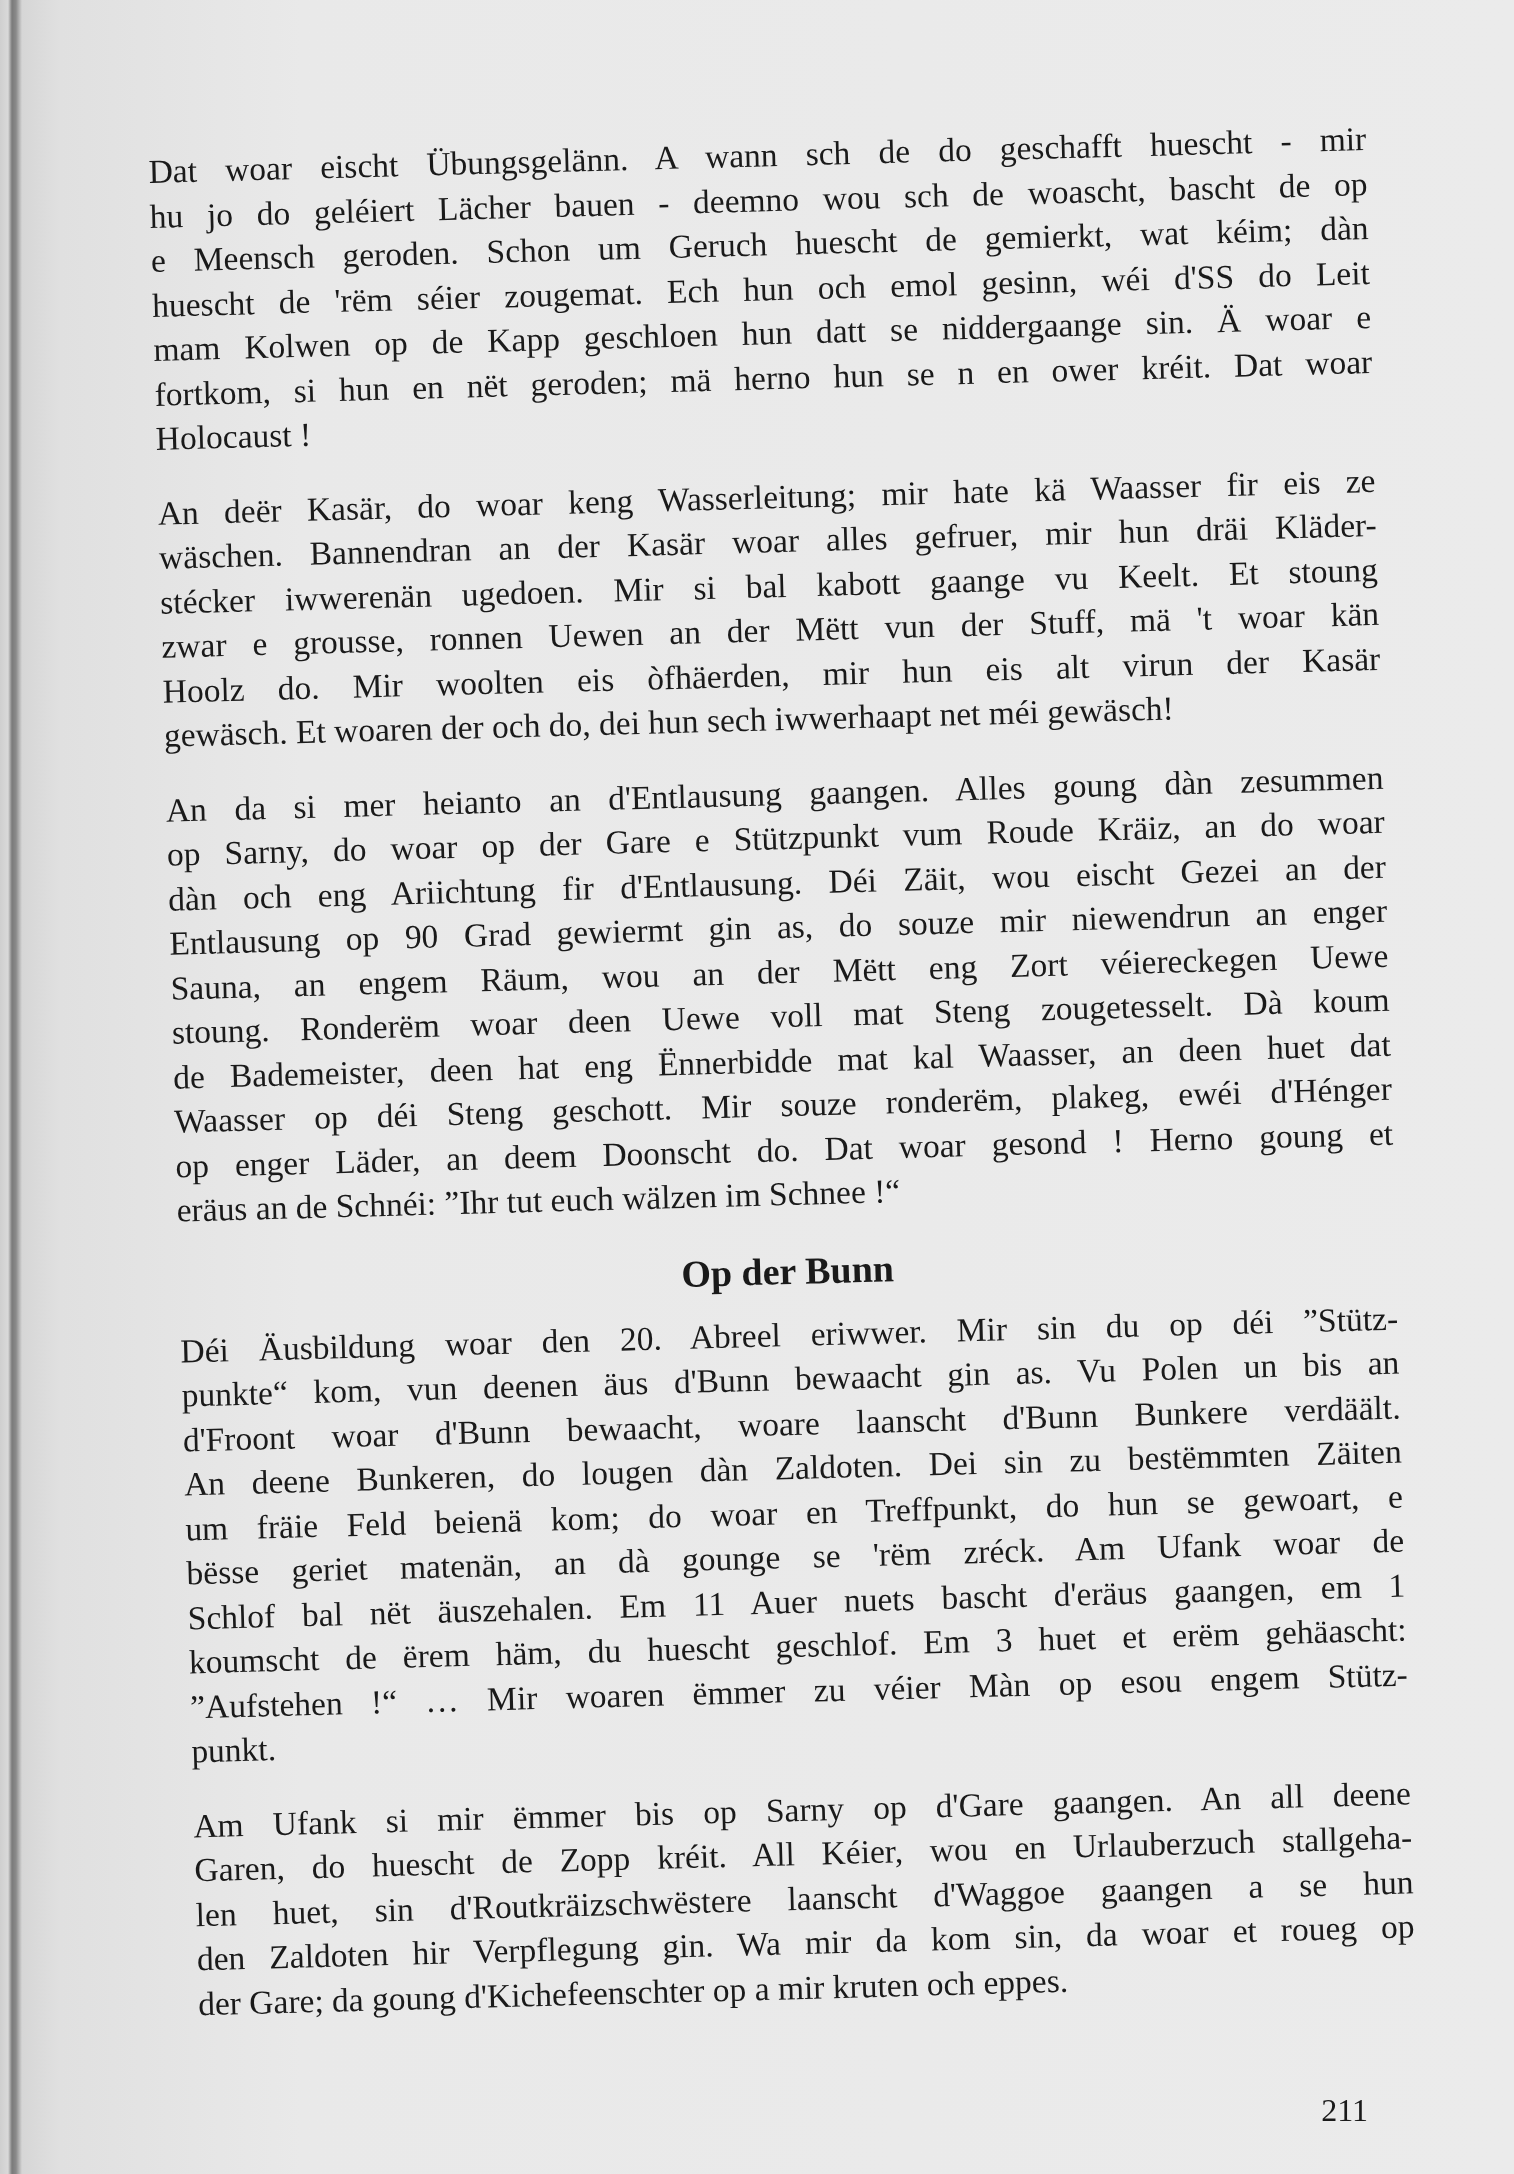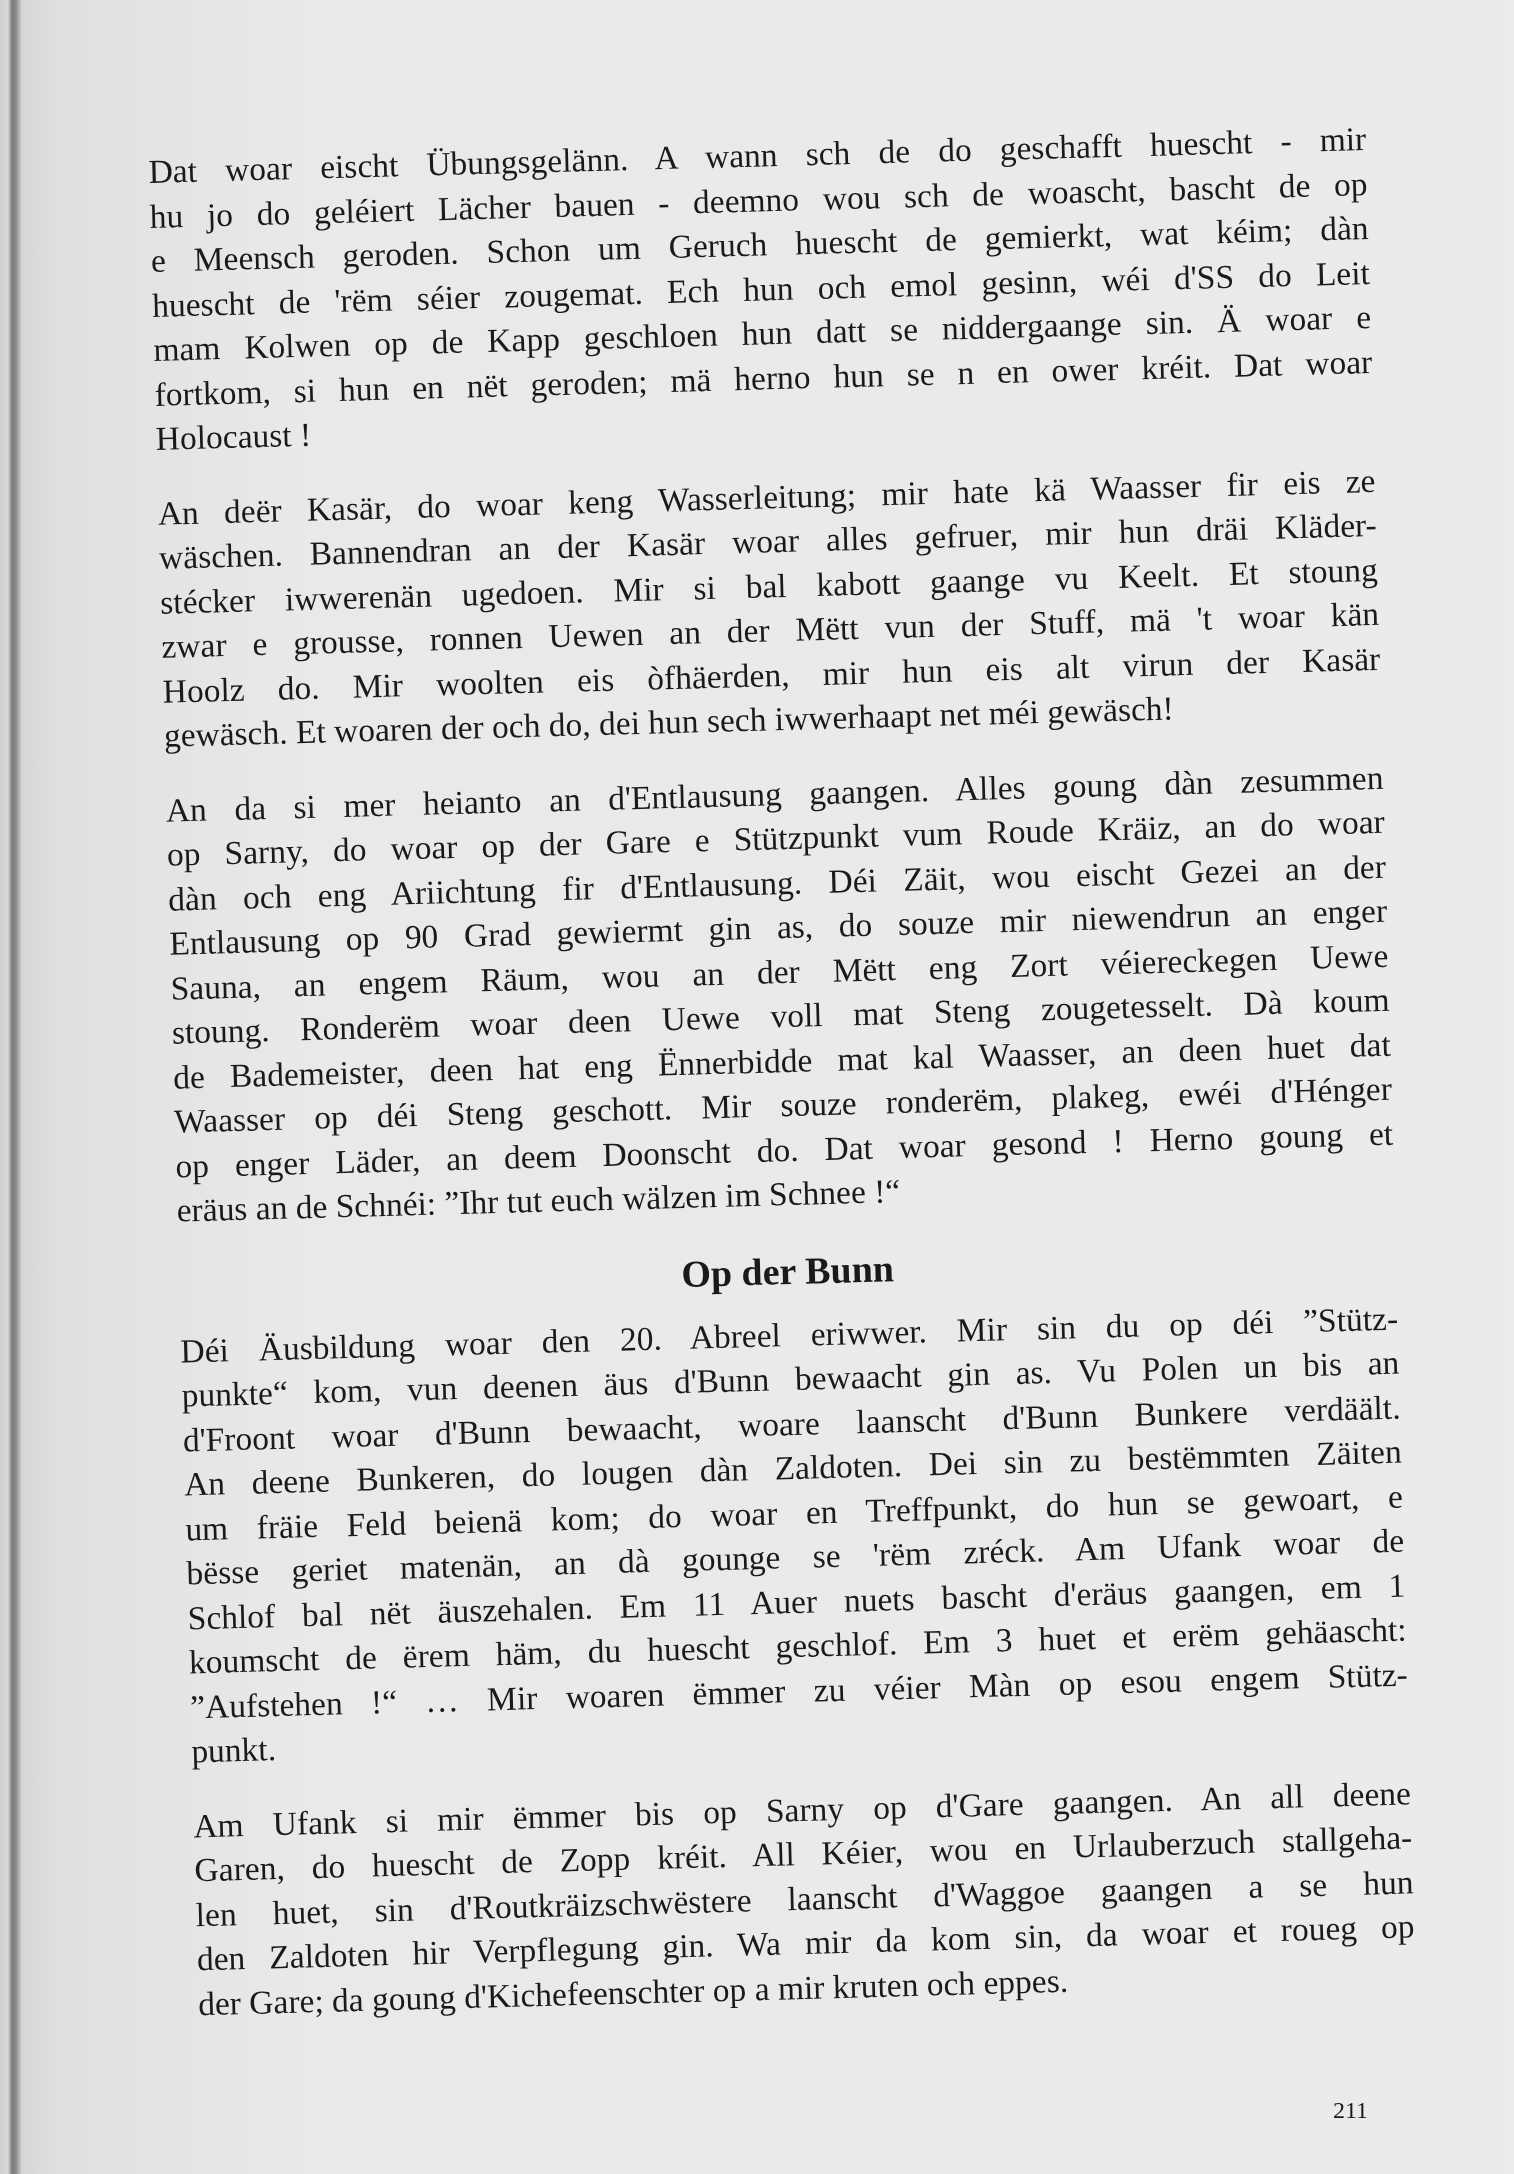--- a/index.html
+++ b/index.html
@@ -50,21 +50,21 @@
       text-align: center;
       font-weight: bold;
       font-size: 38px;
       line-height: 48px;
       margin: 30px 0 18px 0;
     }
     .page-number {
       position: absolute;
       right: 146px;
       top: 2090px;
-      font-size: 24px;
+      font-size: 32px;
       line-height: 40px;
     }
   </style>
 </head>
 <body>
 
 <div class="page">
   <div class="text-block">
 
     <div class="paragraph">

